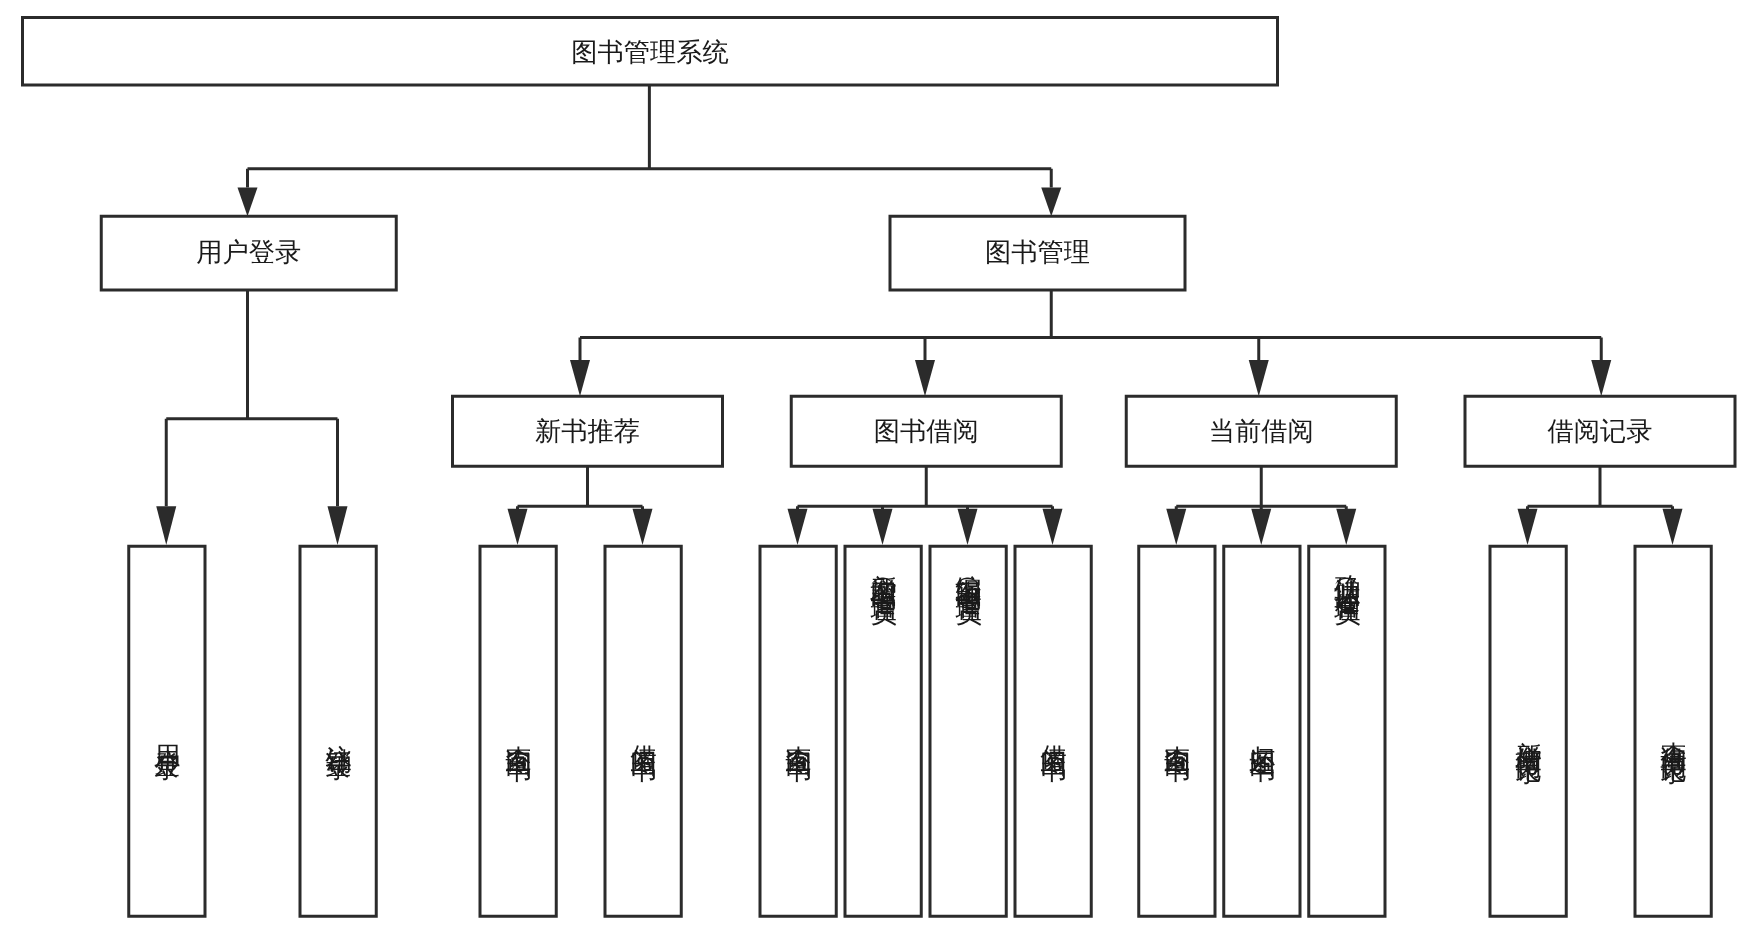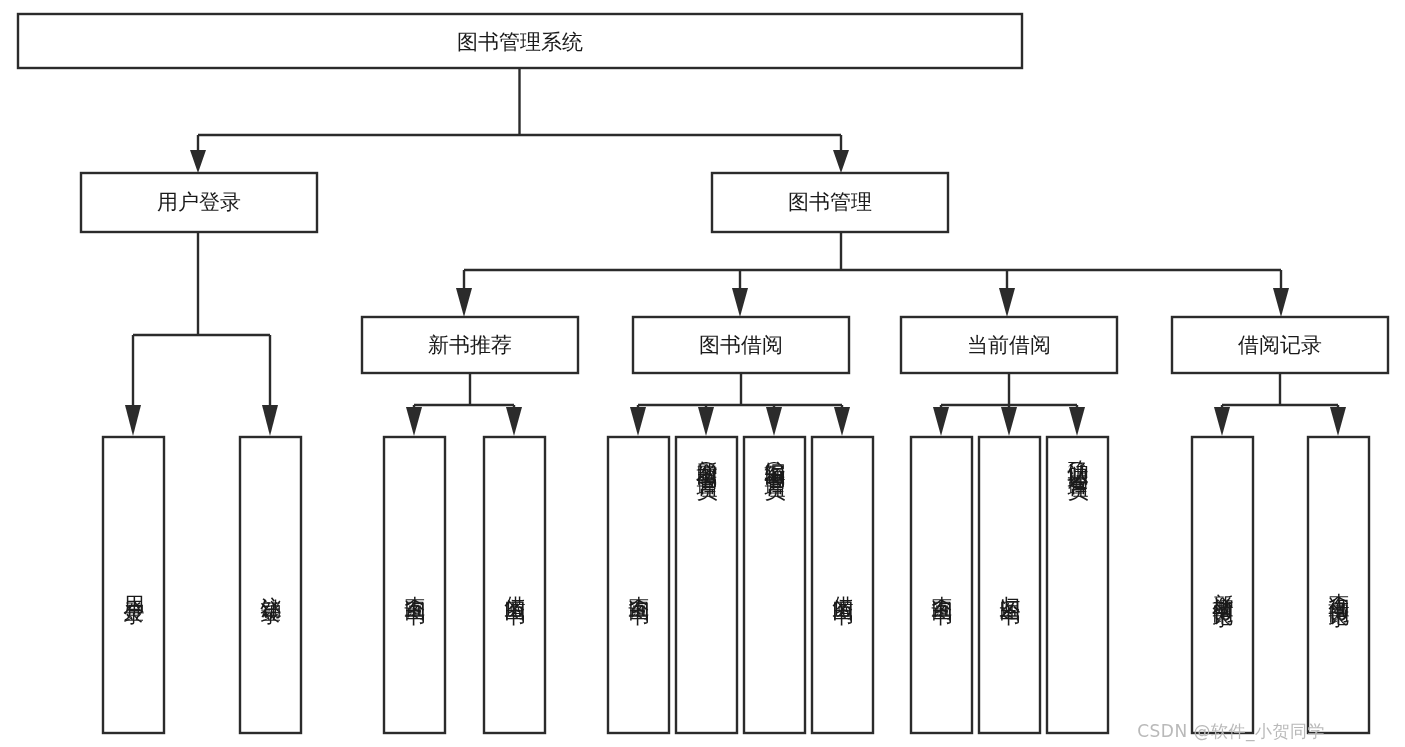--- a/index.html
+++ b/index.html
@@ -12,21 +12,20 @@
     width: 1405px;
     height: 747px;
     font-family: "DejaVu Sans", "Liberation Sans", sans-serif;
     overflow: hidden;
   }
   #diagram-root {
     position: relative;
     width: 1301px;
     height: 747px;
     background: #ffffff;
-    padding-left: 32px;
   }
   svg#flow-svg {
     position: absolute;
     top: 0;
     left: 0;
     width: 1405px;
     height: 747px;
   }
   .node-rect {
     fill: #ffffff;
@@ -227,15 +226,14 @@
     <span class="node-label-v">确认归还（管理员）</span>
   </div>
 
   <div class="node-label-v-wrap" style="left:1192px; top:437px; width:61px; height:296px;">
     <span class="node-label-v">新增借阅记录</span>
   </div>
   <div class="node-label-v-wrap" style="left:1308px; top:437px; width:61px; height:296px;">
     <span class="node-label-v">查询借阅记录</span>
   </div>
 
-  <div class="watermark">CSDN @软件_小贺同学</div>
 
 </div>
 
 </body></html>

